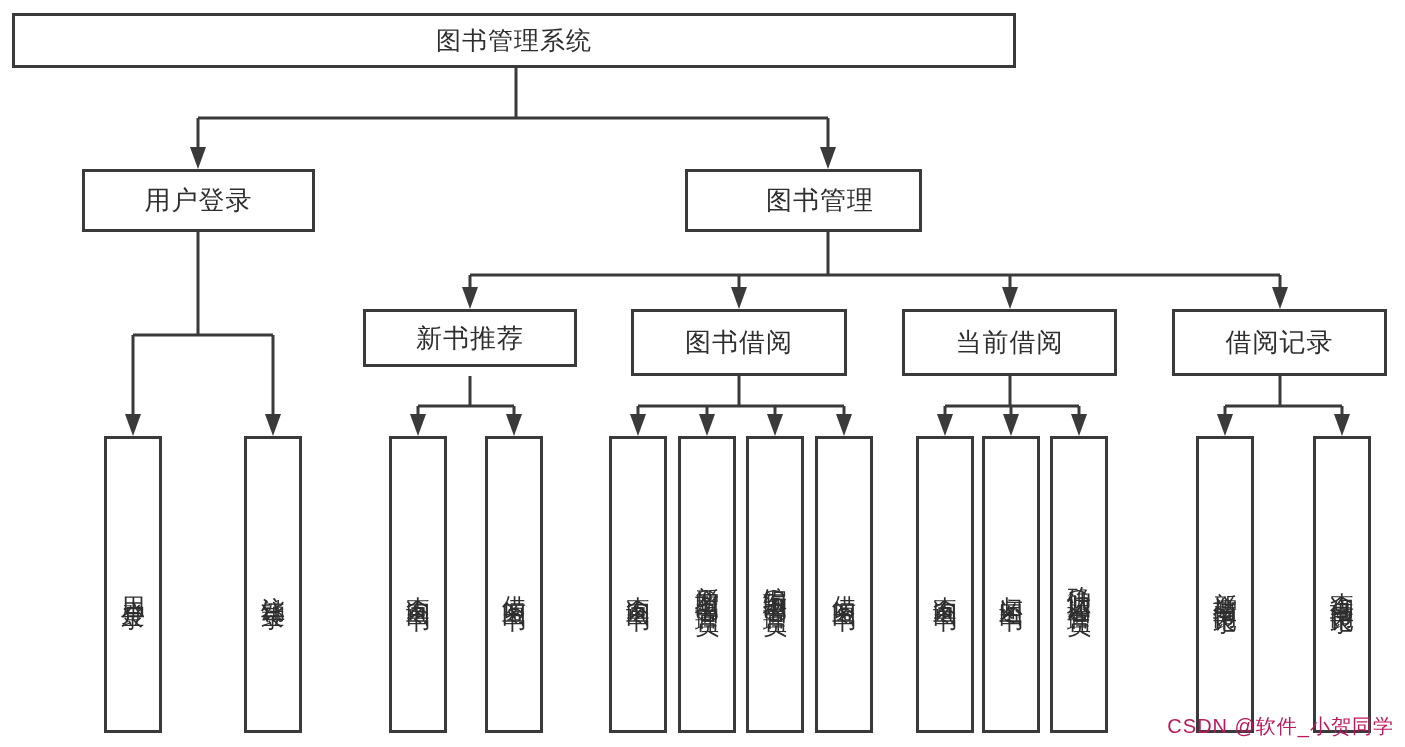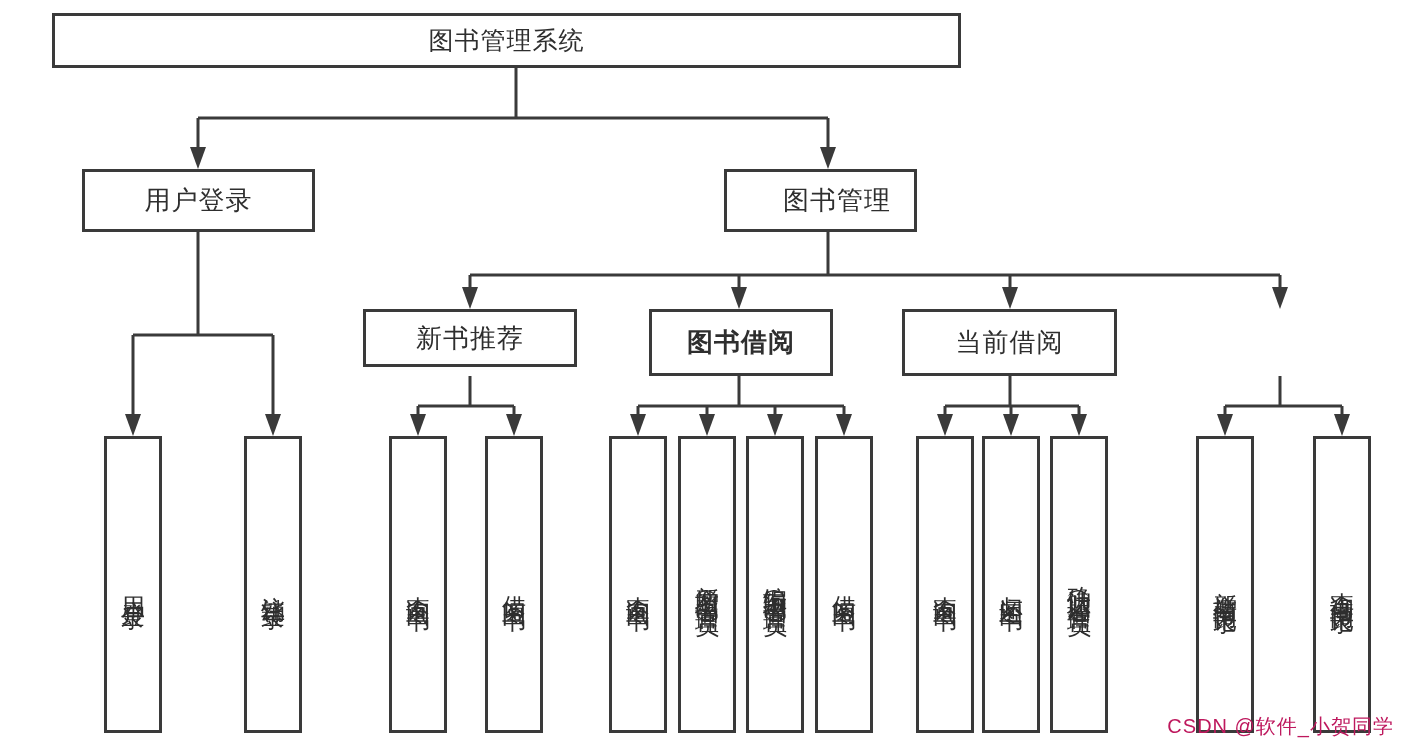--- a/index.html
+++ b/index.html
@@ -27,26 +27,26 @@
   }
   .node.v .label{
     writing-mode:vertical-rl;
     text-orientation:mixed;
     font-size:24px;
     letter-spacing:4px;
     white-space:normal;
     line-height:1;
   }
   
-  .p-root {left:12px;  top:13px;  width:909px; height:55px;margin-left:40px;}
+  .p-root {left:12px;  top:13px;  width:1004px; height:55px;}
   .p-root .label{font-size:25px;}
   .p-l2a  {left:82px;  top:169px; width:233px;  height:63px;}
-  .p-l2b  {left:724px; top:169px; width:193px;  height:63px;padding-left:33px;}
+  .p-l2b  {left:685px; top:169px; width:237px;  height:63px;padding-left:33px;}
   .p-l3a  {left:363px; top:309px; width:214px;  height:58px;}
-  .p-l3b  {left:649px; top:309px; width:184px;  height:67px;font-weight:bold;}
+  .p-l3b  {left:631px; top:309px; width:216px;  height:67px;}
   .p-l3c  {left:902px; top:309px; width:215px;  height:67px;text-align:center;}
   .p-l3d  {left:1172px;top:309px; width:215px;  height:67px;}
   
   .leaf{top:436px;width:58px;height:297px;}
   .p-f1 {left:104px;}  .p-f2 {left:244px;}
   .p-f3 {left:389px;}  .p-f4 {left:485px;}
   .p-f5 {left:609px;}  .p-f6 {left:678px;}  .p-f7 {left:746px;}  .p-f8 {left:815px;}
   .p-f9 {left:916px;}  .p-f10{left:982px;}  .p-f11{left:1050px;}
   .p-f12{left:1196px;} .p-f13{left:1313px;}
   .watermark{
@@ -117,20 +117,23 @@
 
   <div class="node p-l3a">
     <span class="label">新书推荐</span>
   </div>
   <div class="node p-l3b">
     <span class="label">图书借阅</span>
   </div>
   <div class="node p-l3c">
     <span class="label">当前借阅</span>
   </div>
+  <div class="node p-l3d">
+    <span class="label">借阅记录</span>
+  </div>
 
   <div class="node v leaf p-f1">
     <span class="label">用户登录</span>
   </div>
   <div class="node v leaf p-f2">
     <span class="label">注销登录</span>
   </div>
 
   <div class="node v leaf p-f3">
     <span class="label">查询图书</span>

